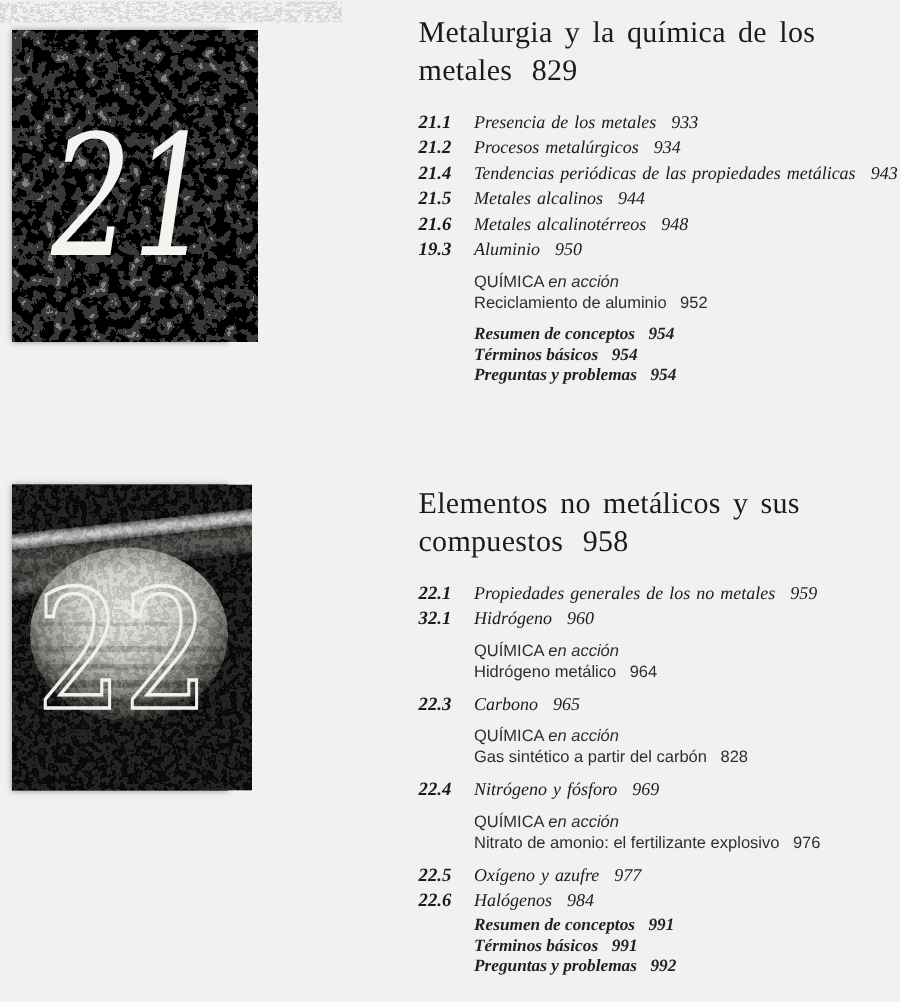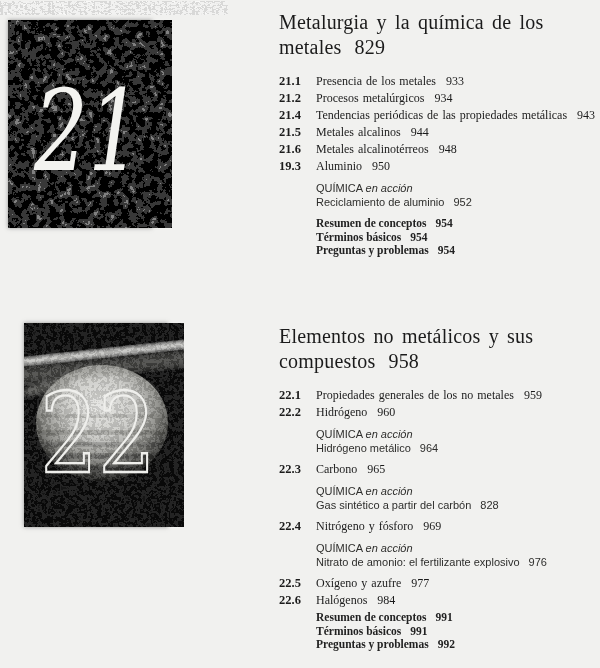--- a/index.html
+++ b/index.html
@@ -2,37 +2,37 @@
 <html><head>
 <meta charset="utf-8">
 <style>
   html,body{margin:0;padding:0;}
   body{width:600px;height:668px;background:#e9e9e7;font-family:"Liberation Serif", serif;}
   .page{position:relative;width:600px;height:668px;background:#f1f1ef;overflow:hidden;color:#1b1b1b;}
 
   
   .photo{position:absolute;box-shadow:0 0 4px rgba(70,70,70,.55);background:#0a0a0a;}
   .img21{left:8px;top:20px;width:144px;height:208px;}
-  .img22{left:8px;top:323px;width:144px;height:204px;margin-left:16px;}
+  .img22{left:8px;top:323px;width:144px;height:204px;}
   .photo svg{display:block;}
   .smudge{position:absolute;left:0;top:1px;width:228px;height:14px;opacity:.75;}
 
   
   .col{position:absolute;left:279px;width:314px;}
   .col21{top:10px;}
   .col22{top:324px;}
   .title{font-size:20px;line-height:25px;font-weight:400;margin:0 0 14px 0;word-spacing:3px;letter-spacing:.2px;}
   .title .tpg{margin-left:13px;}
-  .row{display:flex;font-size:12px;line-height:15px;margin-bottom:2px;white-space:nowrap;word-spacing:1px;}
+  .row{display:flex;font-size:12px;line-height:15px;margin-bottom:2px;white-space:nowrap;word-spacing:1px;font-style:italic;}
   .row .num{font-weight:700;width:37px;flex:none;font-size:12.5px;}
   .row .pg{margin-left:10px;}
   .chem{margin:7px 0 7px 37px;font-family:"Liberation Sans", sans-serif;font-size:11px;line-height:14px;color:#2e2e2c;white-space:nowrap;}
   .chem .it{font-style:italic;}
   .chem .pg{margin-left:9px;}
-  .em{margin:8px 0 0 37px;font-weight:700;font-size:11.5px;line-height:13.5px;color:#222;}
+  .em{margin:8px 0 0 37px;font-style:italic;font-weight:700;font-size:11.5px;line-height:13.5px;color:#222;}
   .em-line{white-space:nowrap;}
   .em .pg{margin-left:9px;}
 </style>
 </head>
 <body>
 
 <div class="page">
 
   <div class="smudge">
     <svg width="228" height="14">
@@ -165,21 +165,21 @@
 
   <div class="col col22">
     <h1 class="title"><span>Elementos no metálicos y sus compuestos</span><span class="tpg">958</span></h1>
 
     <div class="row">
         <span class="num">22.1</span>
         <span class="lbl">Propiedades generales de los no metales</span>
         <span class="pg">959</span>
       </div>
     <div class="row">
-        <span class="num">22.2</span>
+        <span class="num">32.1</span>
         <span class="lbl">Hidrógeno</span>
         <span class="pg">960</span>
       </div>
 
     <div class="chem">
       <div class="hd"><span>QUÍMICA</span> <span class="it">en acción</span></div>
       <div class="ln"><span>Hidrógeno metálico</span><span class="pg">964</span></div>
     </div>
 
     <div class="row">

